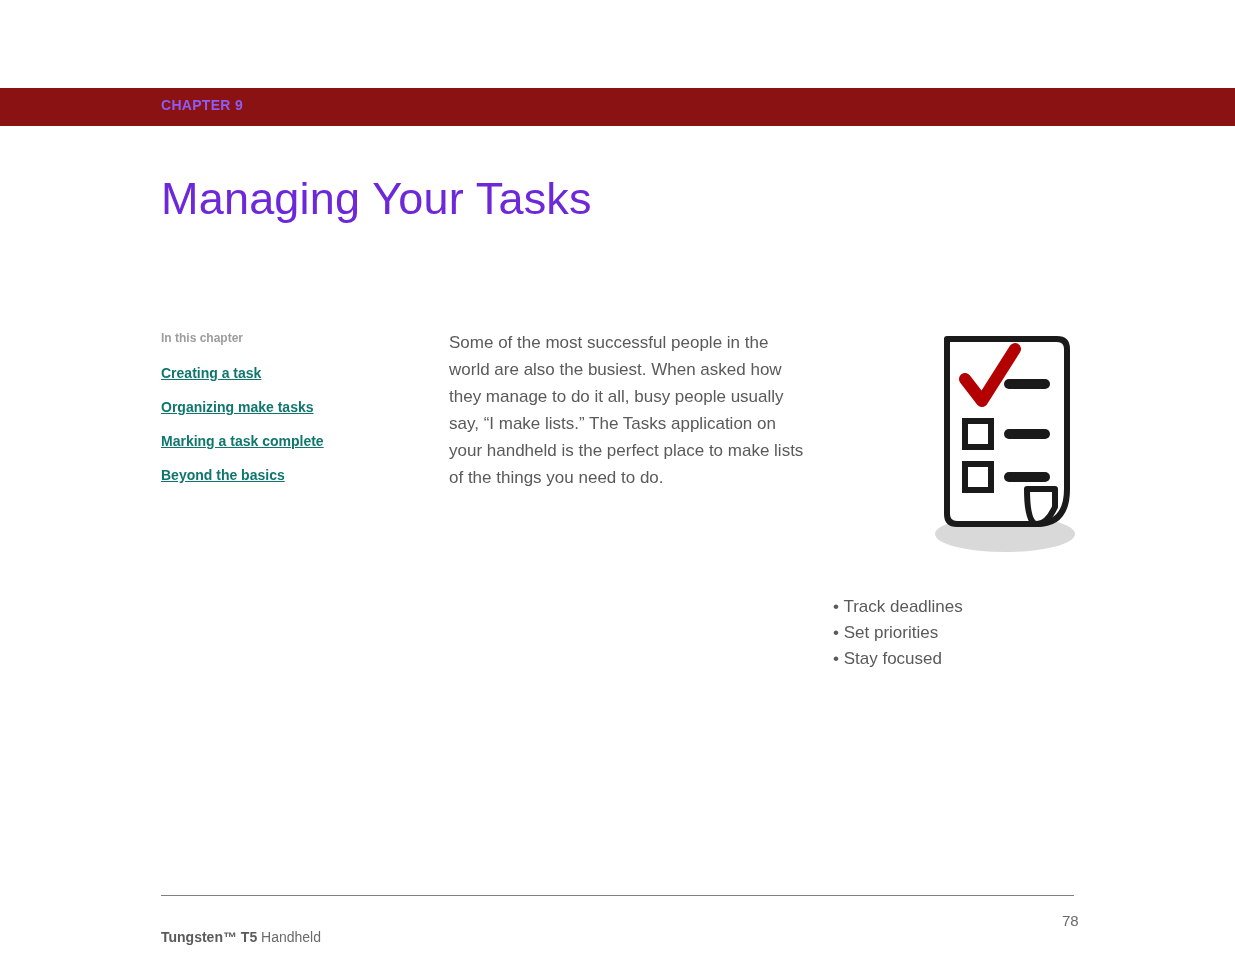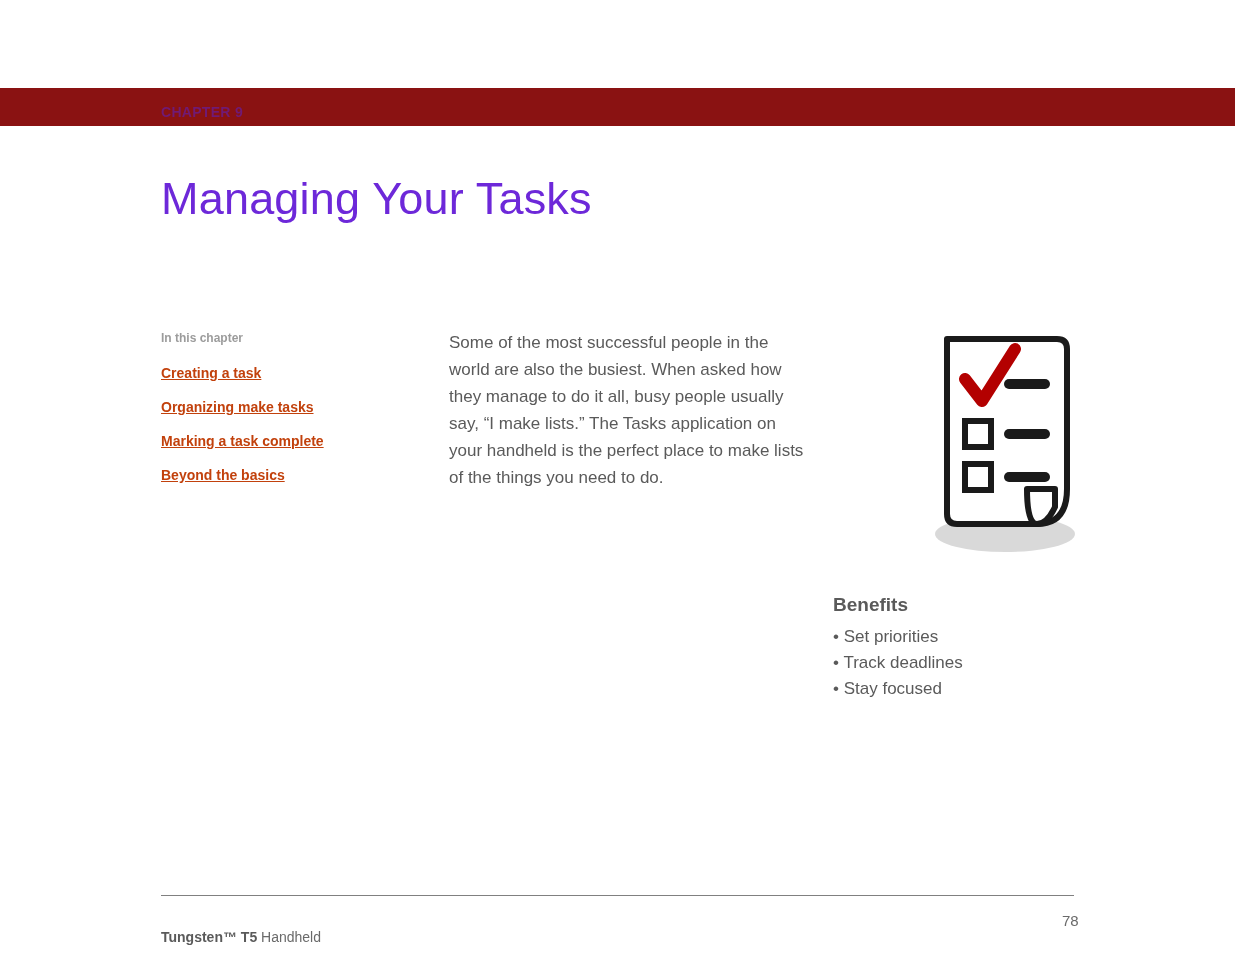--- a/index.html
+++ b/index.html
@@ -1,23 +1,23 @@
 <!DOCTYPE html>
 <html><head>
 <meta charset="utf-8">
 <style>
   * { box-sizing: border-box; margin: 0; padding: 0; }
   html, body { width: 1235px; height: 954px; background: #fff; font-family: "Helvetica Neue", Helvetica, Arial, sans-serif; color: #595959; }
   .page { position: relative; width: 1235px; height: 954px; }
   .header-bar { position: absolute; top: 88px; left: 0; width: 1235px; height: 38px; background: #8a1212; }
-  .chapter-label { position: absolute; top: 104px; left: 161px; font-size: 14px; font-weight: 700; color: #701a75; letter-spacing: 0.3px; }
+  .chapter-label { position: absolute; top: 97px; left: 161px; font-size: 14px; font-weight: 700; color: #8b5cf6; letter-spacing: 0.3px; }
   .page-title { position: absolute; top: 173px; left: 161px; font-size: 45px; font-weight: 400; color: #6d28d9; letter-spacing: 0.2px; }
   .sidebar { position: absolute; top: 331px; left: 161px; width: 250px; }
   .sidebar-heading { font-size: 12px; font-weight: 700; color: #9c9c9c; margin-bottom: 20px; }
-  .toc-link { display: block; font-size: 14px; font-weight: 700; color: #c2410c; text-decoration: underline; margin-bottom: 18px; cursor: pointer; }
+  .toc-link { display: block; font-size: 14px; font-weight: 700; color: #0f766e; text-decoration: underline; margin-bottom: 18px; cursor: pointer; }
   .intro { position: absolute; top: 329px; left: 449px; width: 360px; font-size: 17px; line-height: 27px; color: #5a5a5a; }
   .benefits { position: absolute; top: 594px; left: 833px; width: 250px; }
   .benefits-heading { font-size: 19px; font-weight: 700; color: #5a5a5a; margin-bottom: 8px; }
   .benefit-item { font-size: 17px; line-height: 26px; color: #5a5a5a; }
   .illustration { position: absolute; top: 329px; left: 927px; width: 150px; height: 230px; }
   .footer-rule { position: absolute; left: 161px; top: 895px; width: 913px; height: 0; border-top: 1px solid #808080; }
   .footer-left { position: absolute; left: 161px; top: 909px; font-size: 14px; color: #6a6a6a; margin-top: 20px; }
   .footer-left .bold { font-weight: 700; color: #5a5a5a; }
   .footer-right { position: absolute; left: 1062px; top: 912px; font-size: 15px; color: #6a6a6a; }
 </style>
@@ -49,23 +49,22 @@
       <path d="M38 50 L55 72 L88 20" fill="none" stroke="#b30000" stroke-width="12" stroke-linecap="round" stroke-linejoin="round"></path>
       <line x1="82" y1="55" x2="118" y2="55" stroke="#1a1a1a" stroke-width="10" stroke-linecap="round"></line>
       <rect x="38" y="92" width="26" height="26" fill="#fff" stroke="#1a1a1a" stroke-width="6"></rect>
       <line x1="82" y1="105" x2="118" y2="105" stroke="#1a1a1a" stroke-width="10" stroke-linecap="round"></line>
       <rect x="38" y="135" width="26" height="26" fill="#fff" stroke="#1a1a1a" stroke-width="6"></rect>
       <line x1="82" y1="148" x2="118" y2="148" stroke="#1a1a1a" stroke-width="10" stroke-linecap="round"></line>
     </svg>
   </div>
 
   <div class="benefits">
-    <div class="benefits-heading">Benefits</div>
+    <div class="benefit-item">• <span>Track deadlines</span></div>
     <div class="benefit-item">• <span>Set priorities</span></div>
-    <div class="benefit-item">• <span>Track deadlines</span></div>
     <div class="benefit-item">• <span>Stay focused</span></div>
   </div>
 
   <div class="footer-rule"></div>
   <div class="footer-left">
     <span class="bold">Tungsten™ T5</span><span> Handheld</span>
   </div>
   <div class="footer-right">78</div>
 
 </div>

